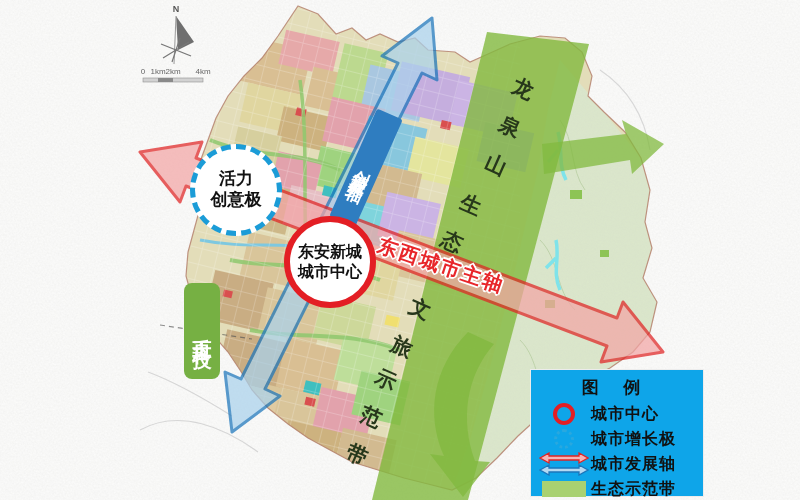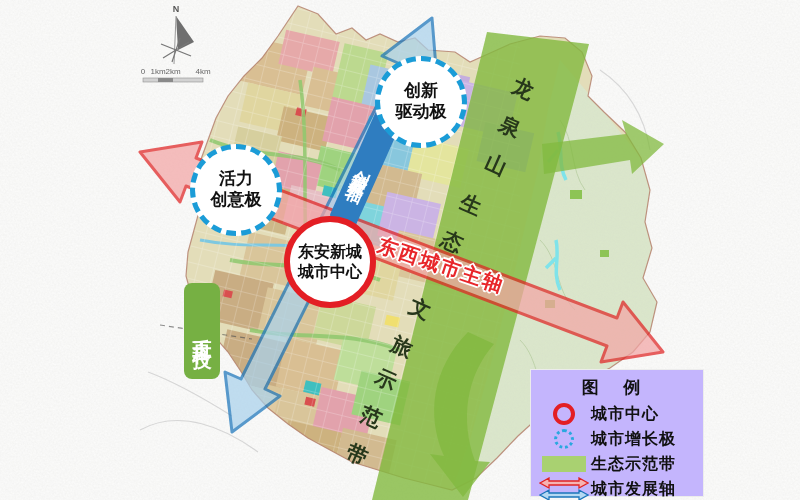--- a/index.html
+++ b/index.html
@@ -23,21 +23,21 @@
         text-shadow:-2px 0 #fff,2px 0 #fff,0 -2px #fff,0 2px #fff,
                     -1px -1px #fff,1px 1px #fff,-1px 1px #fff,1px -1px #fff;}
   .eco-char{position:absolute;width:28px;height:28px;text-align:center;
         font-size:21px;font-weight:bold;color:#27371b;transform:rotate(24deg);line-height:28px;}
   
   .watermark{position:absolute;left:184px;top:283px;width:36px;height:96px;background:#76b043;
         border-radius:8px;display:flex;align-items:center;justify-content:center;
         writing-mode:vertical-rl;text-orientation:upright;color:#fff;font-weight:bold;
         font-size:19px;letter-spacing:4px;}
   
-  .legend{position:absolute;left:530px;top:369px;width:174px;height:128px;background:#c4b5fd;
+  .legend{position:absolute;left:530px;top:369px;width:174px;height:128px;background:#0ea5e9;
         border:1px solid #ececec;box-sizing:border-box;padding:6px 8px 6px 6px;}
   .legend .title{text-align:center;font-size:17px;font-weight:bold;color:#111;
         letter-spacing:10px;margin-bottom:3px;}
   .lrow{display:flex;align-items:center;height:24px;margin-top:1px;}
   .lsym{width:54px;display:flex;align-items:center;justify-content:center;flex:0 0 54px;}
   .llabel{font-size:16px;font-weight:600;color:#111;letter-spacing:1px;}
   .sym-red-circle{width:14px;height:14px;border:4px solid #e31e24;border-radius:50%;}
   .sym-dot-circle{width:14px;height:14px;border:3px dotted #29a8df;border-radius:50%;}
   .sym-green-band{width:44px;height:16px;background:#a9d171;}
 </style>
@@ -196,24 +196,20 @@
   <div class="eco-char" style="left:496px;top:113px;">泉</div>
   <div class="eco-char" style="left:482px;top:151px;">山</div>
   <div class="eco-char" style="left:457px;top:191px;">生</div>
   <div class="eco-char" style="left:438px;top:228px;">态</div>
   <div class="eco-char" style="left:406px;top:295px;">文</div>
   <div class="eco-char" style="left:388px;top:333px;">旅</div>
   <div class="eco-char" style="left:372px;top:366px;">示</div>
   <div class="eco-char" style="left:357px;top:403px;">范</div>
   <div class="eco-char" style="left:343px;top:441px;">带</div>
 
-  <div class="pole dashed" style="left:375px;top:56px;width:92px;height:92px;">
-    <span>创新</span>
-    <span>驱动极</span>
-  </div>
   <div class="pole dashed" style="left:190px;top:144px;width:92px;height:92px;">
     <span>活力</span>
     <span>创意极</span>
   </div>
   <div class="pole solid" style="left:284px;top:216px;width:92px;height:92px;">
     <span>东安新城</span>
     <span>城市中心</span>
   </div>
 
   <div class="watermark">千页科技</div>
@@ -227,30 +223,30 @@
       <div class="llabel">城市中心</div>
     </div>
     <div class="lrow">
       <div class="lsym">
           <div class="sym-dot-circle"></div>
         </div>
       <div class="llabel">城市增长极</div>
     </div>
     <div class="lrow">
       <div class="lsym">
-          <div class="sym-green-band"></div>
-        </div>
-      <div class="llabel">生态示范带</div>
-    </div>
-    <div class="lrow">
-      <div class="lsym">
         <svg width="50" height="24">
           <polygon points="1,6 10,1 10,4 40,4 40,1 49,6 40,11 40,8 10,8 10,11" fill="#f6b3b3" stroke="#e02424" stroke-width="1.3"></polygon>
           <g transform="translate(0,12)">
             <polygon points="1,6 10,1 10,4 40,4 40,1 49,6 40,11 40,8 10,8 10,11" fill="#b5d9f2" stroke="#1b75bb" stroke-width="1.3"></polygon>
           </g>
         </svg>
       </div>
       <div class="llabel">城市发展轴</div>
     </div>
+    <div class="lrow">
+      <div class="lsym">
+          <div class="sym-green-band"></div>
+        </div>
+      <div class="llabel">生态示范带</div>
+    </div>
   </div>
 
 </div>
 
 </body></html>

